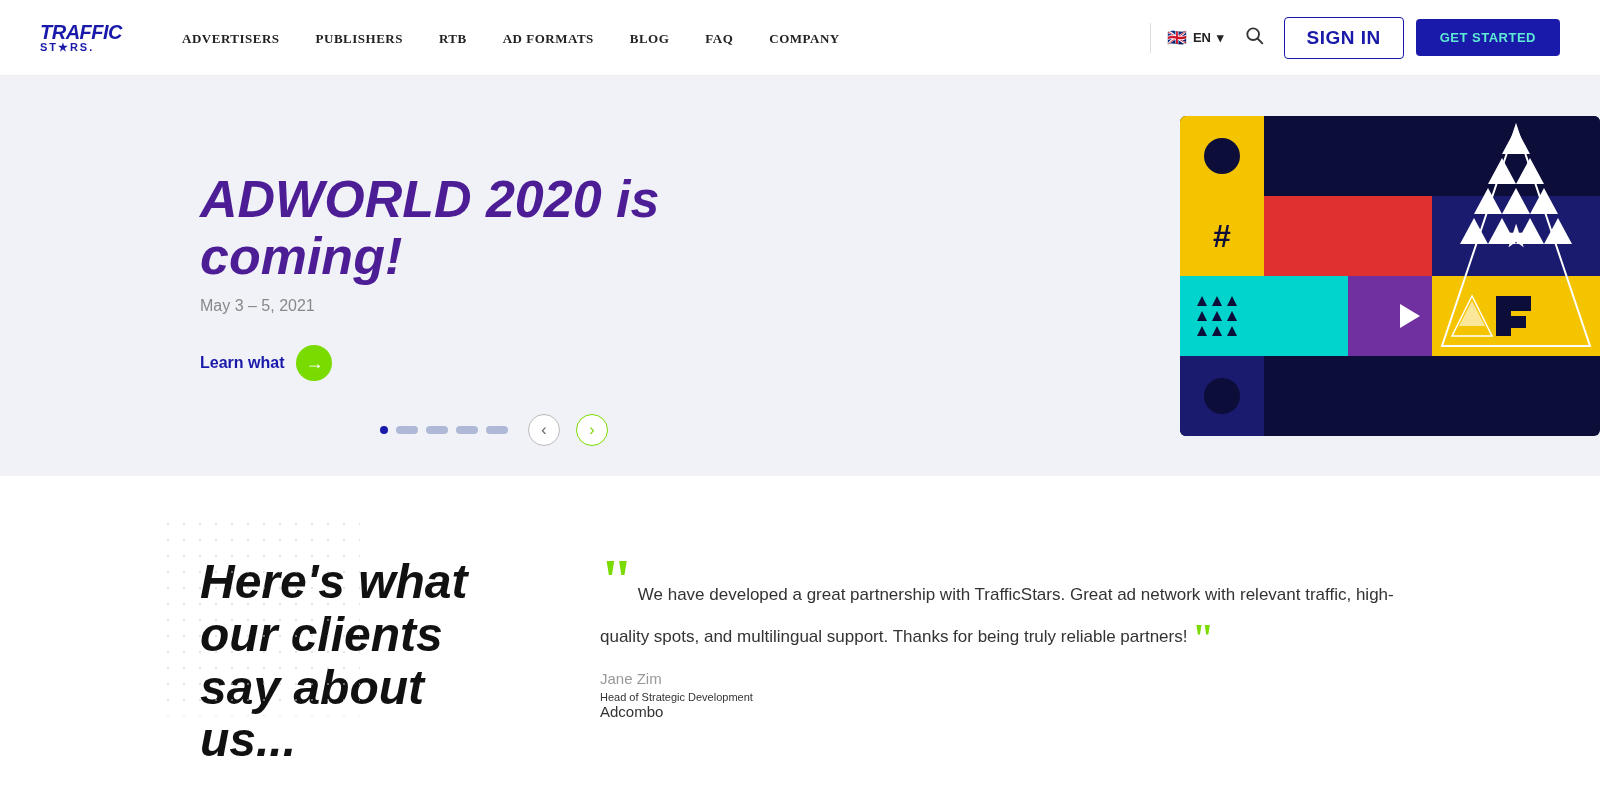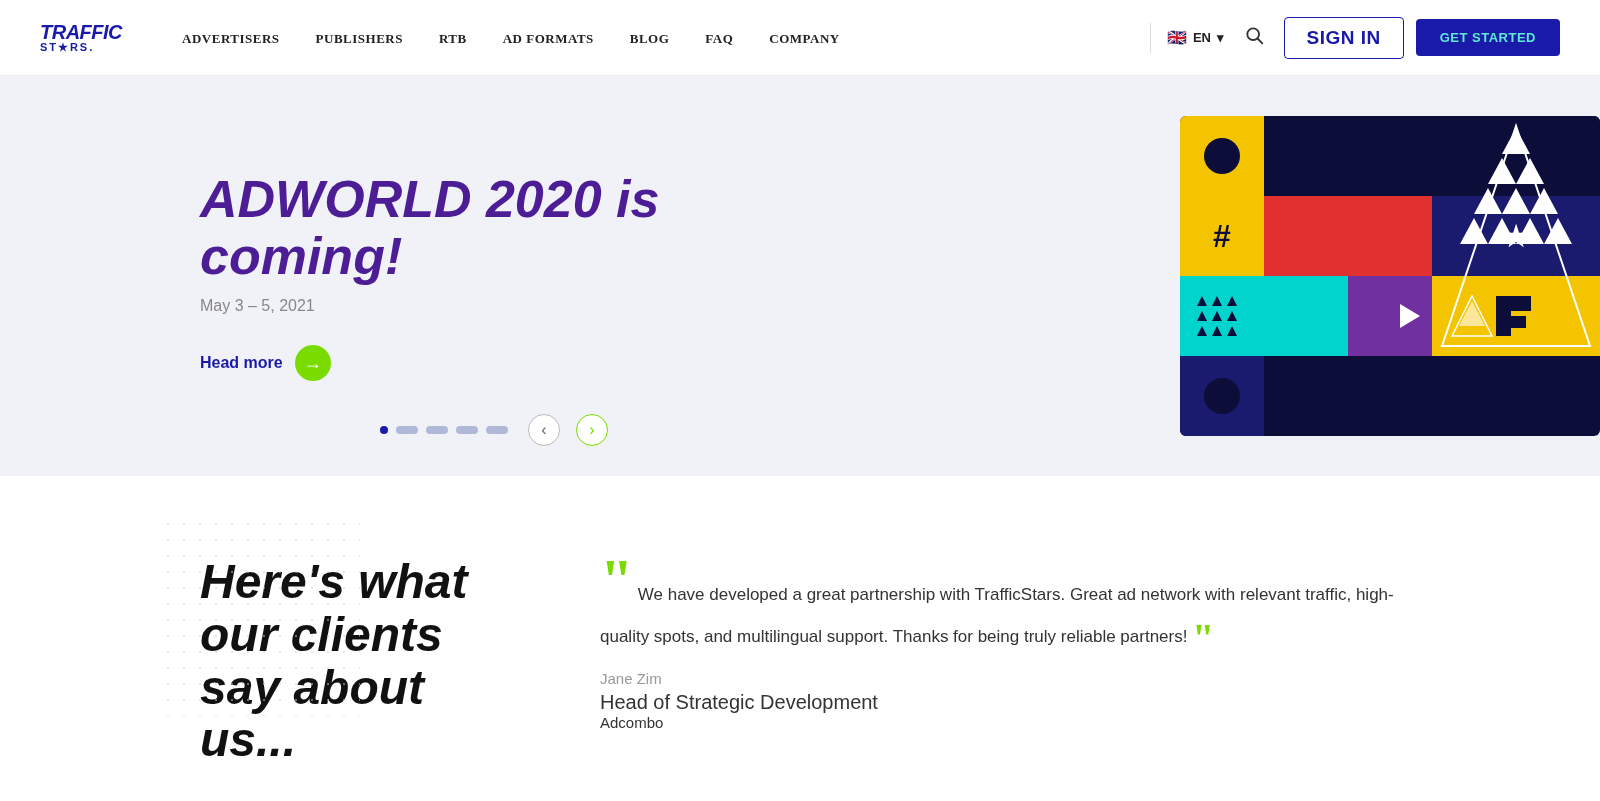--- a/index.html
+++ b/index.html
@@ -124,21 +124,21 @@
       margin-bottom: 20px; display: inline;
     }
     .quote-marks-close {
       font-size: 40px; color: #7adb00; font-family: Georgia, serif;
       font-weight: 900; display: inline; vertical-align: middle;
     }
     .quote-author-name {
       font-size: 15px; color: #999; margin-bottom: 4px; margin-top: 20px;
     }
     .quote-author-title {
-      font-size: 20px; color: #333;
+      font-size: 11px; color: #333;
     }
     .quote-author-company {
       font-size: 15px; color: #333;
     }
 
     
     .dots-bg {
       position: absolute;
       width: 200px; height: 200px;
       background-image: radial-gradient(circle, #c0c8e8 1.5px, transparent 1.5px);
@@ -177,21 +177,21 @@
   </span>
   <button class="btn-signin">SIGN IN</button>
   <button class="btn-getstarted">GET STARTED</button>
 </nav>
 
 <section class="hero" style="position:relative;">
   <div class="hero-content">
     <h1 class="hero-title">ADWORLD 2020 is coming!</h1>
     <p class="hero-date">May 3 – 5, 2021</p>
     <a class="hero-learn-more">
-      <span>Head more</span>
+      <span>Learn what</span>
       <span class="learn-more-arrow">→</span>
     </a>
   </div>
 
   <div class="carousel-controls" style="left: 380px; transform: none; bottom: 30px;">
     <div class="dot active"></div>
     <div class="dot inactive"></div>
     <div class="dot inactive"></div>
     <div class="dot inactive"></div>
     <div class="dot inactive"></div>

